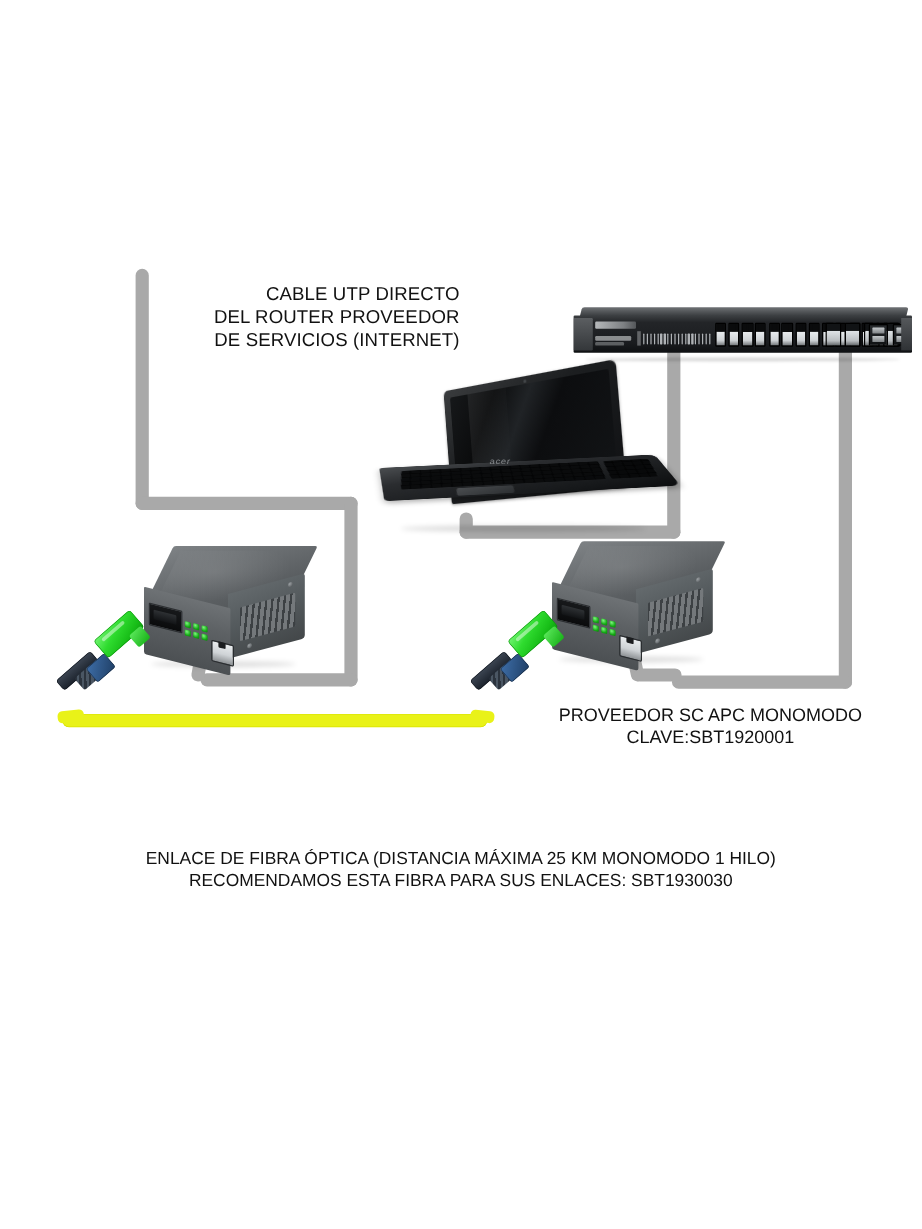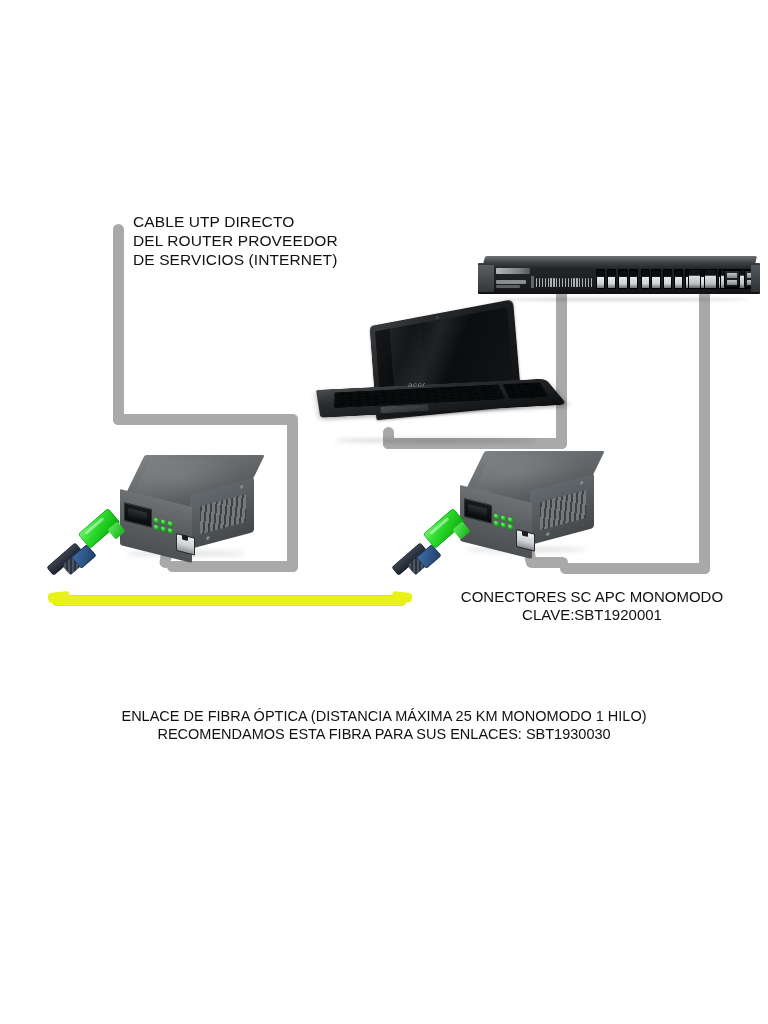--- a/index.html
+++ b/index.html
@@ -335,24 +335,24 @@
   </div>
 
   <div class="scapc" style="left:393px;top:522px;">
     <div class="boot"></div>
     <div class="strain"></div>
     <div class="latch"></div>
     <div class="body"></div>
     <div class="tip"></div>
   </div>
 
-  <div class="txt t-utp" style="left:133px;top:213px;width:250px;">CABLE UTP DIRECTO
+  <div class="txt t-utp" style="left:133px;top:237px;width:250px;text-align:right;">CABLE UTP DIRECTO
 DEL ROUTER PROVEEDOR
 DE SERVICIOS (INTERNET)</div>
 
-  <div class="txt t-conn" style="left:422px;top:588px;width:340px;">CONECTORES SC APC MONOMODO
+  <div class="txt t-conn" style="left:422px;top:588px;width:340px;">PROVEEDOR SC APC MONOMODO
 CLAVE:SBT1920001</div>
 
   <div class="txt t-fiber" style="left:24px;top:661px;width:720px;margin-top:47px;">ENLACE DE FIBRA ÓPTICA (DISTANCIA MÁXIMA 25 KM MONOMODO 1 HILO)
 RECOMENDAMOS ESTA FIBRA PARA SUS ENLACES: SBT1930030</div>
 
 
 </div>
 
 </body></html>

